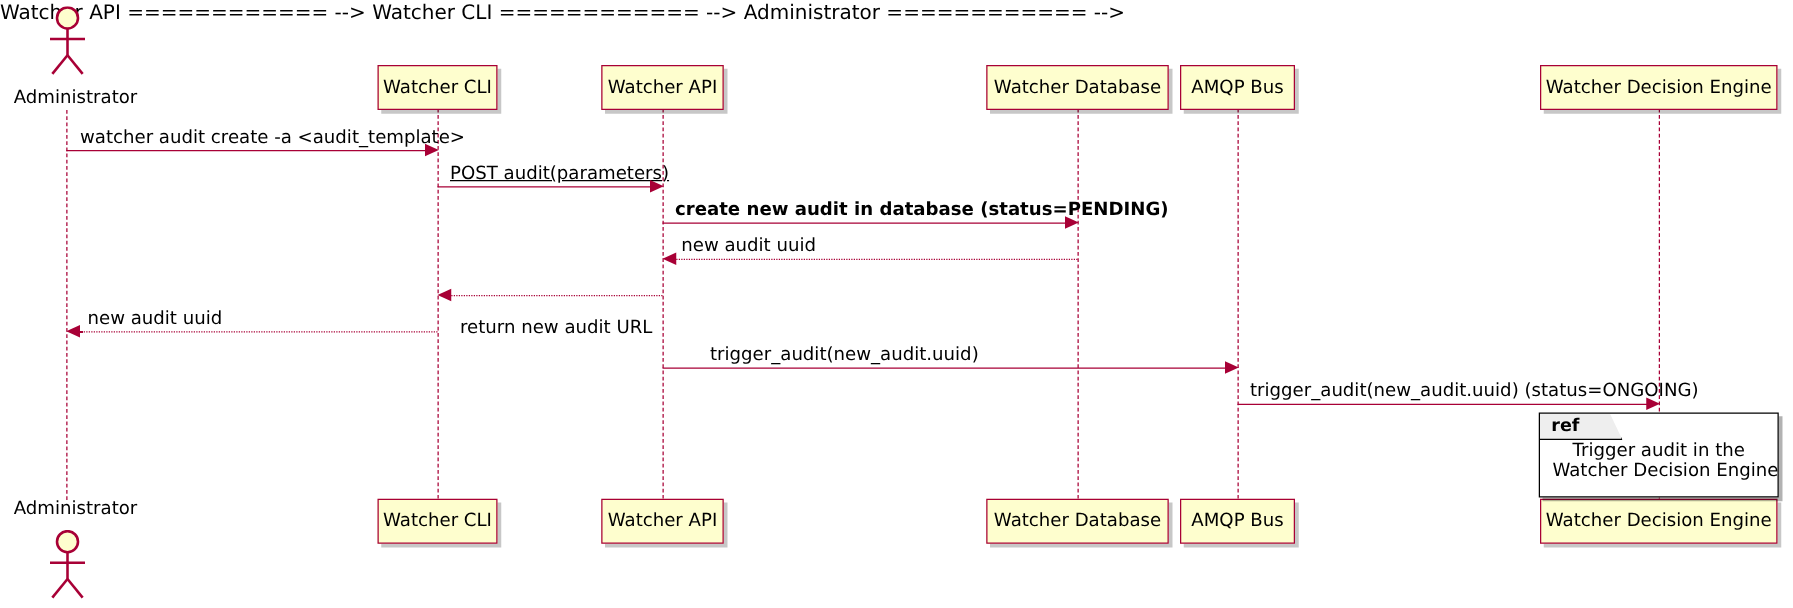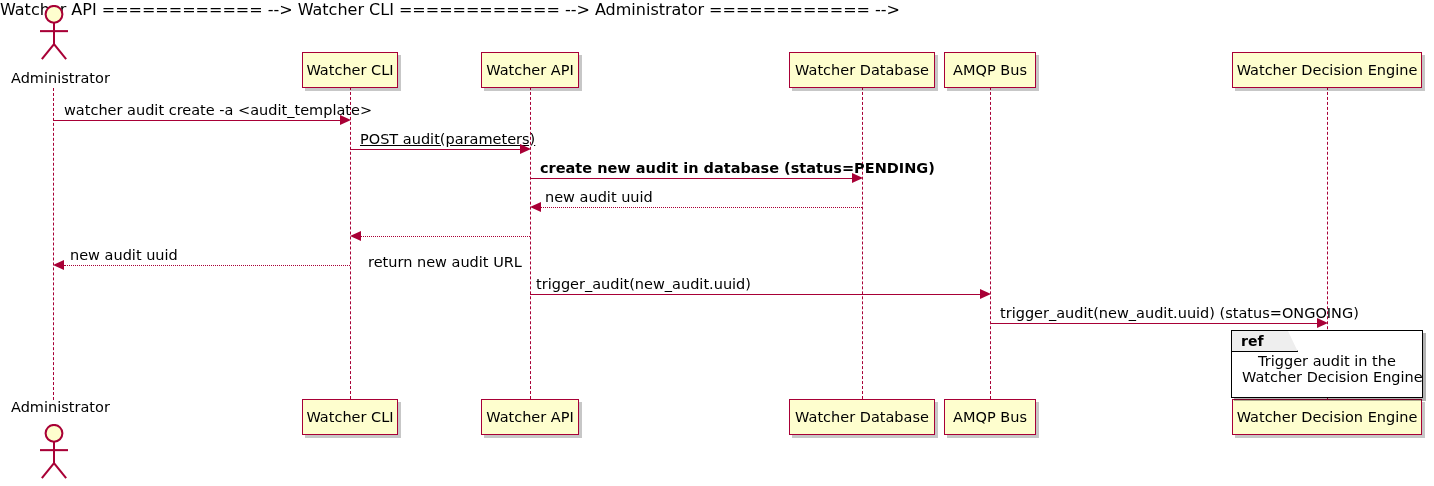--- a/index.html
+++ b/index.html
@@ -186,21 +186,21 @@
   <div class="msg-label" style="left:368px;top:219px;margin-top:36px;">return new audit URL</div>
   <div class="msg-line dotted" style="left:361px;top:236px;width:169px;"></div>
   <div class="arrow-head arrow-left" style="left:350px;top:231px;"></div>
 
    Administrator ============ --&gt;
   <div class="msg-label" style="left:70px;top:248px;">new audit uuid</div>
   <div class="msg-line dotted" style="left:64px;top:265px;width:286px;"></div>
   <div class="arrow-head arrow-left" style="left:53px;top:260px;"></div>
 
   
-  <div class="msg-label" style="left:536px;top:277px;text-align:center;">trigger_audit(new_audit.uuid)</div>
+  <div class="msg-label" style="left:568px;top:277px;text-align:center;">trigger_audit(new_audit.uuid)</div>
   <div class="msg-line" style="left:530px;top:294px;width:451px;"></div>
   <div class="arrow-head arrow-right" style="left:980px;top:289px;"></div>
 
   
   <div class="msg-label" style="left:1000px;top:306px;">trigger_audit(new_audit.uuid) (status=ONGOING)</div>
   <div class="msg-line" style="left:990px;top:323px;width:328px;"></div>
   <div class="arrow-head arrow-right" style="left:1317px;top:318px;"></div>
 
   
   <div class="ref-box" style="left:1231px;top:330px;width:192px;height:68px;">

